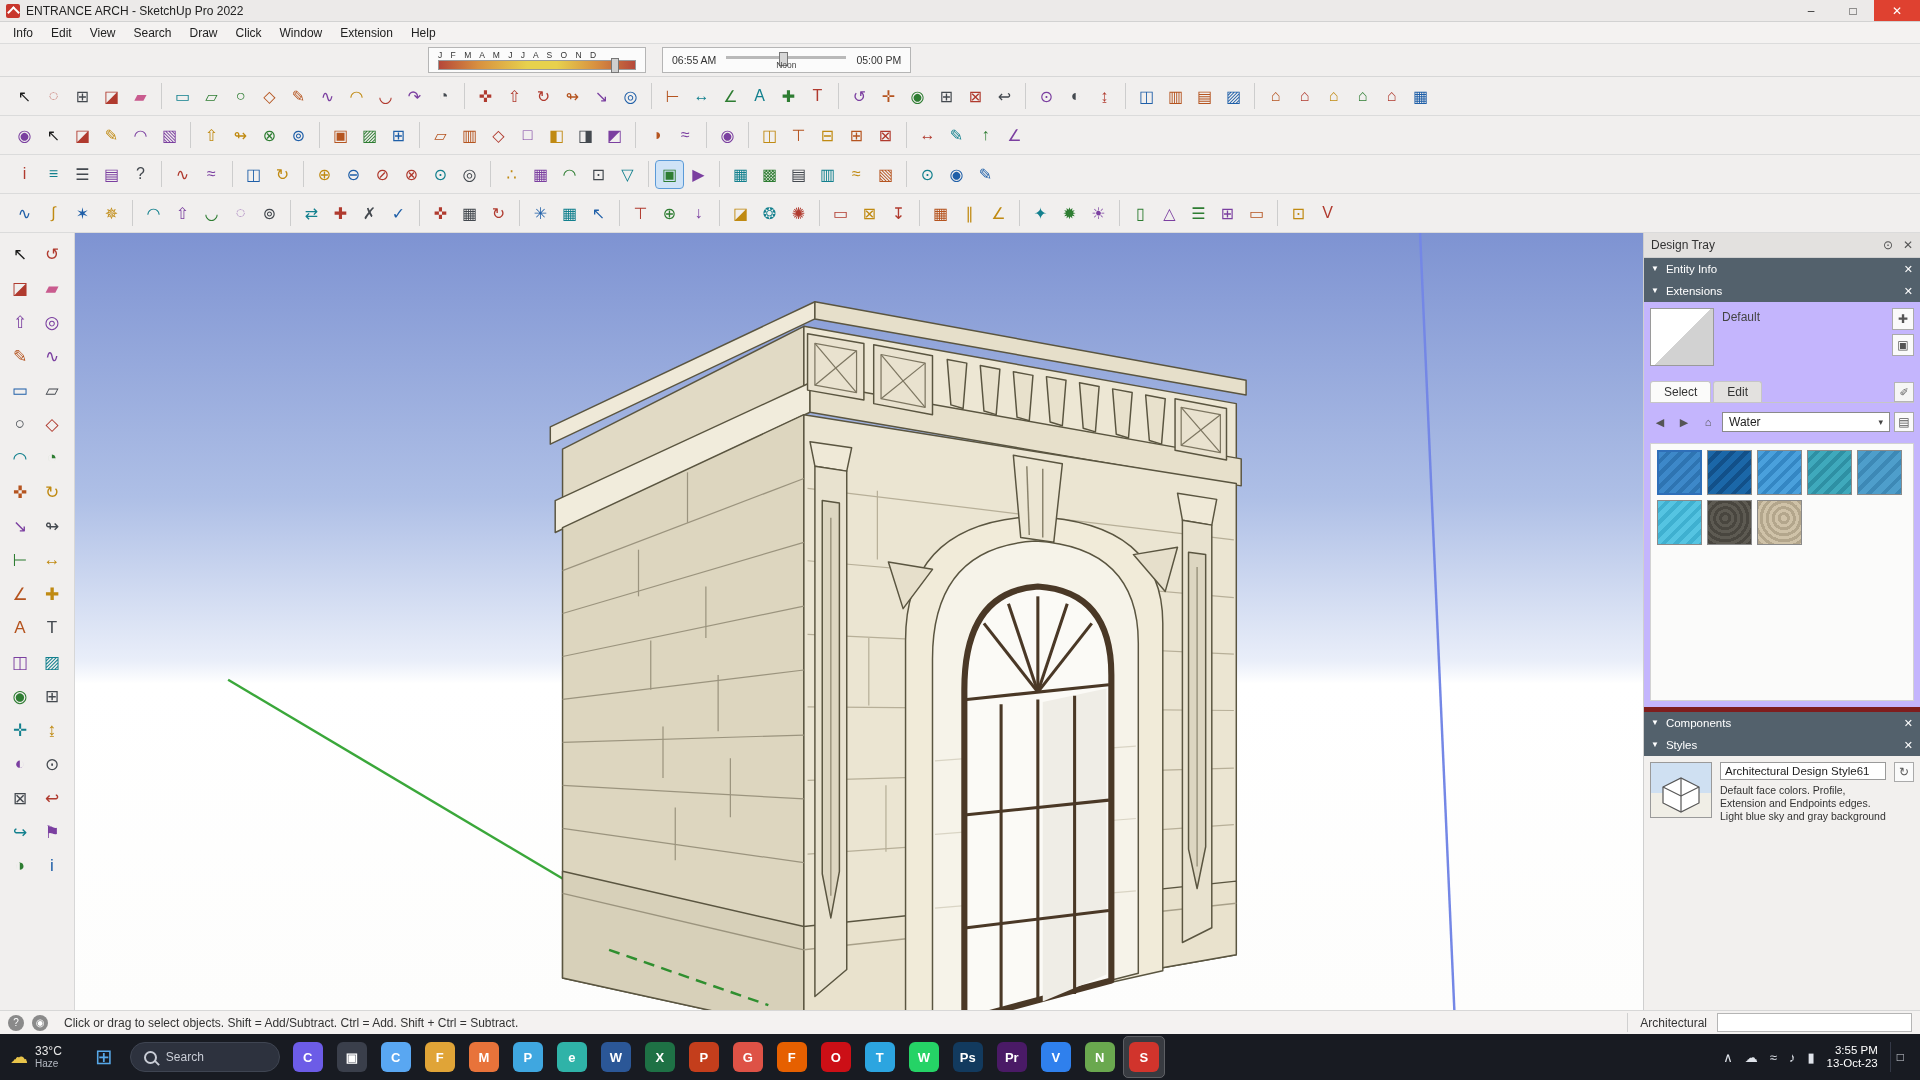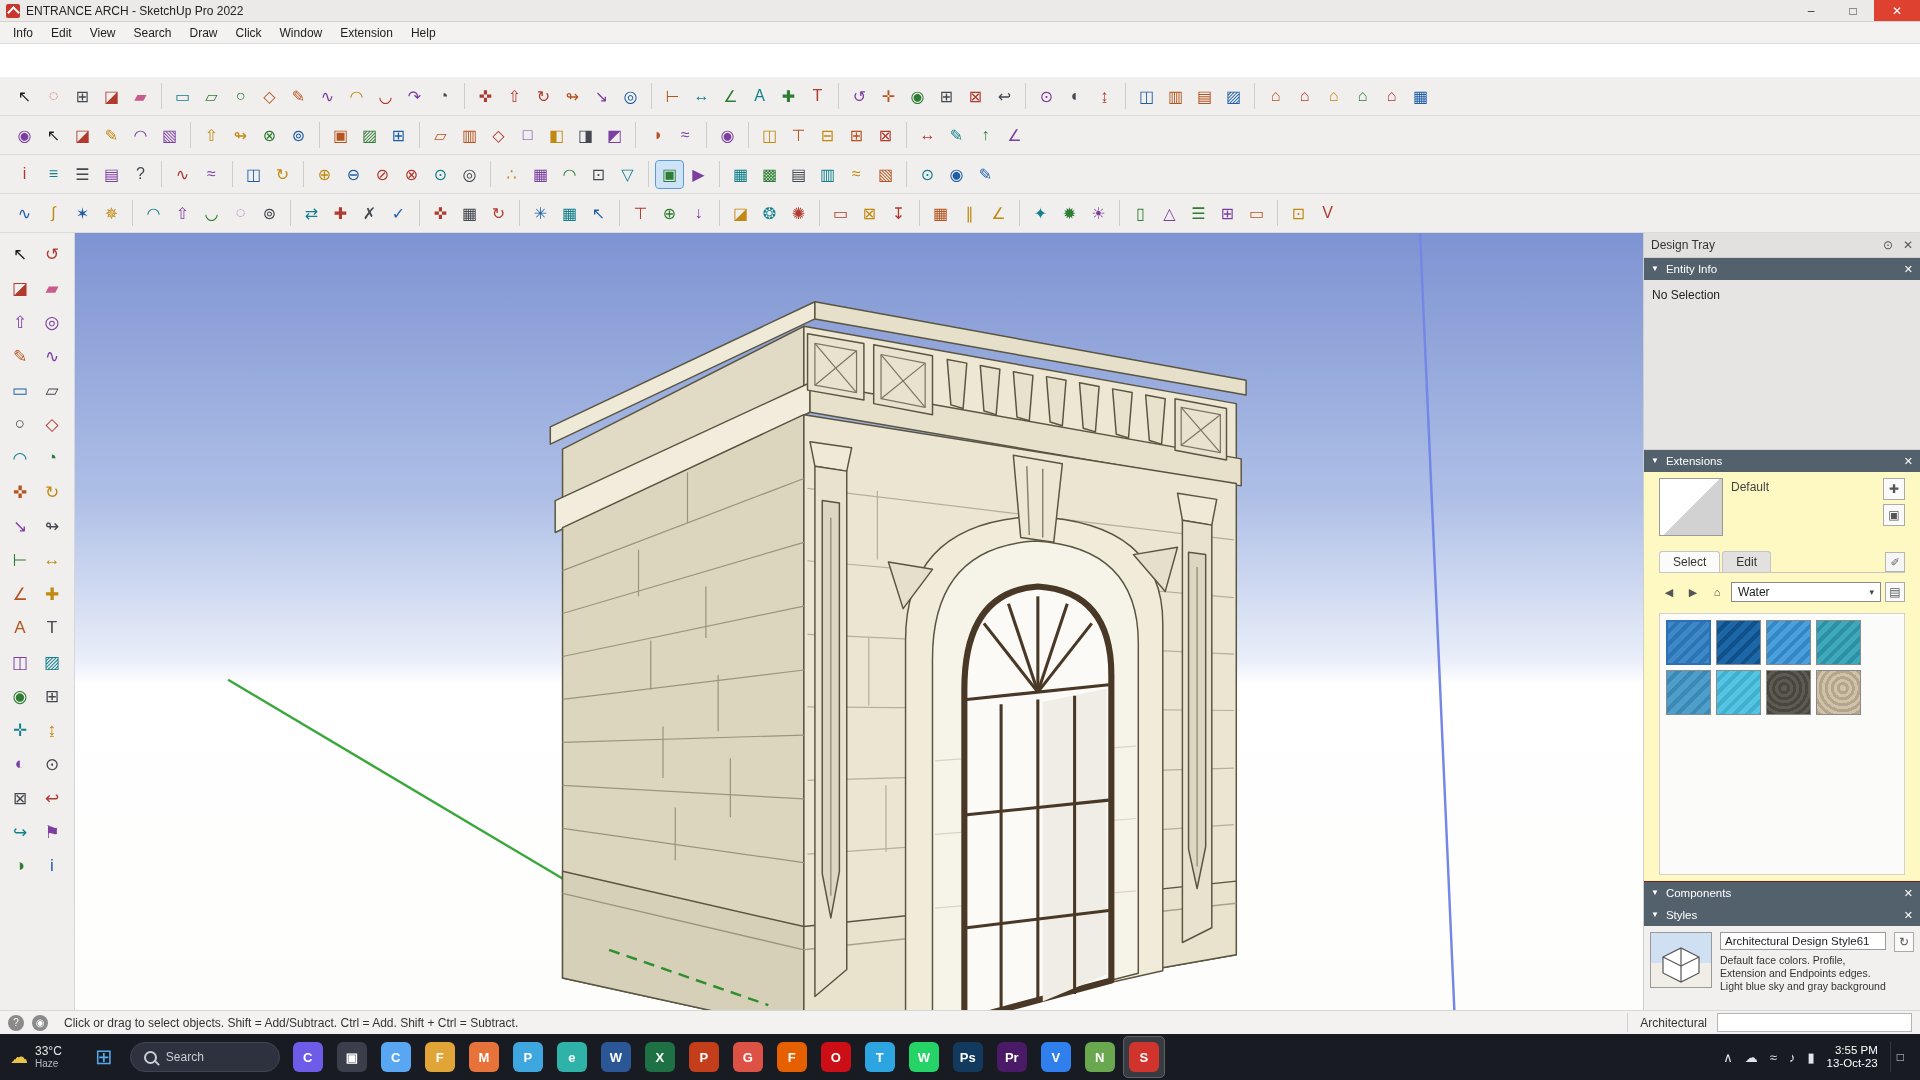--- a/index.html
+++ b/index.html
@@ -65,22 +65,22 @@
   .tray-title{height:24px;flex:0 0 auto;display:flex;align-items:center;padding:0 7px;color:#333;
     font-size:12px;background:#e3e1df;border-bottom:1px solid #cfcfcf;gap:8px;}
   .tray-title .sp{margin-left:auto;display:flex;gap:10px;color:#555;align-items:center;}
   .phead{height:22px;flex:0 0 auto;background:#53616c;color:#fff;display:flex;align-items:center;
     padding:0 7px;gap:7px;font-size:11.5px;}
   .ph-tri{font-size:8px;line-height:8px;}
   .ph-x{margin-left:auto;font-size:11px;cursor:default;}
   .ebody{height:170px;flex:0 0 auto;background:#e7e5e3;border-bottom:1px solid #d2d2d2;padding:8px;box-sizing:border-box;}
   .no-selection{font-size:12px;color:#222;}
 
-  .mbody{height:410px;flex:0 0 auto;background:#fef9c3;display:flex;flex-direction:column;
-    padding:6px 15px 6px;box-sizing:border-box;border-bottom:1px solid #7f1d1d;}
+  .mbody{height:410px;flex:0 0 auto;background:#c4b5fd;display:flex;flex-direction:column;
+    padding:6px 6px 6px;box-sizing:border-box;border-bottom:5px solid #7f1d1d;}
   .mat-top{display:flex;gap:8px;height:64px;flex:0 0 auto;}
   .mat-thumb{width:64px;height:58px;border:1px solid #9a9a9a;
     background:linear-gradient(135deg,#ffffff 50%,#d2d2d2 50.5%);box-sizing:border-box;}
   .mat-name{font-size:12px;color:#444;margin-top:2px;}
   .mat-btns{margin-left:auto;display:flex;flex-direction:column;gap:4px;}
   .sq-btn{width:22px;height:22px;border:1px solid #aaa;background:#fafafa;display:flex;
     align-items:center;justify-content:center;font-size:12px;color:#555;box-sizing:border-box;}
   .mat-tabs{display:flex;align-items:flex-end;gap:2px;margin-top:4px;border-bottom:1px solid #c6c6c6;
     height:26px;flex:0 0 auto;}
   .tab{padding:3px 13px;font-size:12px;color:#333;border:1px solid #c6c6c6;border-bottom:none;
@@ -161,20 +161,39 @@
       <div class="menu-item">Edit</div>
       <div class="menu-item">View</div>
       <div class="menu-item">Search</div>
       <div class="menu-item">Draw</div>
       <div class="menu-item">Click</div>
       <div class="menu-item">Window</div>
       <div class="menu-item">Extension</div>
       <div class="menu-item">Help</div>
     </div>
 
+  <div class="shadowbar">
+    <div class="sh-widget">
+      <div class="months-col">
+        <div class="months-letters">J F M A M J J A S O N D</div>
+        <div class="month-bar">
+          <div class="month-thumb"></div>
+        </div>
+      </div>
+    </div>
+    <div class="sh-widget">
+      <span class="time-label">06:55 AM</span>
+      <div class="time-slider">
+        <div class="time-groove"></div>
+        <div class="time-thumb"></div>
+        <div class="noon-label">Noon</div>
+      </div>
+      <span class="time-label">05:00 PM</span>
+    </div>
+  </div>
 
   <div class="tbrow" style="top:77px">
       <div class="tbicon" style="color: rgb(26, 26, 26);">↖</div>
       <div class="tbicon" style="color: rgb(176, 58, 46);">◌</div>
       <div class="tbicon" style="color: rgb(68, 73, 79);">⊞</div>
       <div class="tbicon" style="color: rgb(176, 58, 46);">◪</div>
       <div class="tbicon" style="color: rgb(201, 91, 142);">▰</div>
       <div class="tb-sep"></div>
       <div class="tbicon" style="color: rgb(19, 128, 142);">▭</div>
       <div class="tbicon" style="color: rgb(46, 125, 50);">▱</div>
@@ -544,23 +563,20 @@
         <span>⊙</span>
         <span>✕</span>
       </span>
     </div>
 
     <div class="phead">
       <span class="ph-tri">▼</span>
       <span>Entity Info</span>
       <span class="ph-x">✕</span>
     </div>
-    <div class="ebody">
-      <div class="no-selection">No Selection</div>
-    </div>
 
     <div class="phead">
       <span class="ph-tri">▼</span>
       <span>Extensions</span>
       <span class="ph-x">✕</span>
     </div>
     <div class="mbody">
       <div class="mat-top">
         <div class="mat-thumb"></div>
         <div class="mat-name">Default</div>

